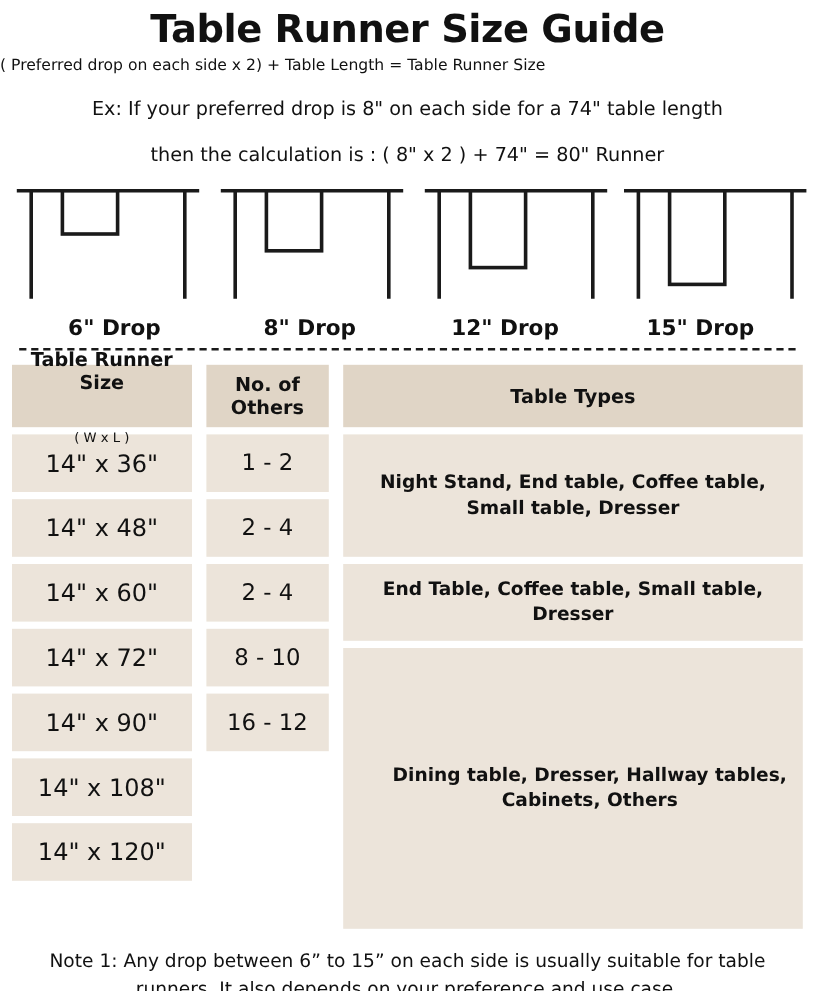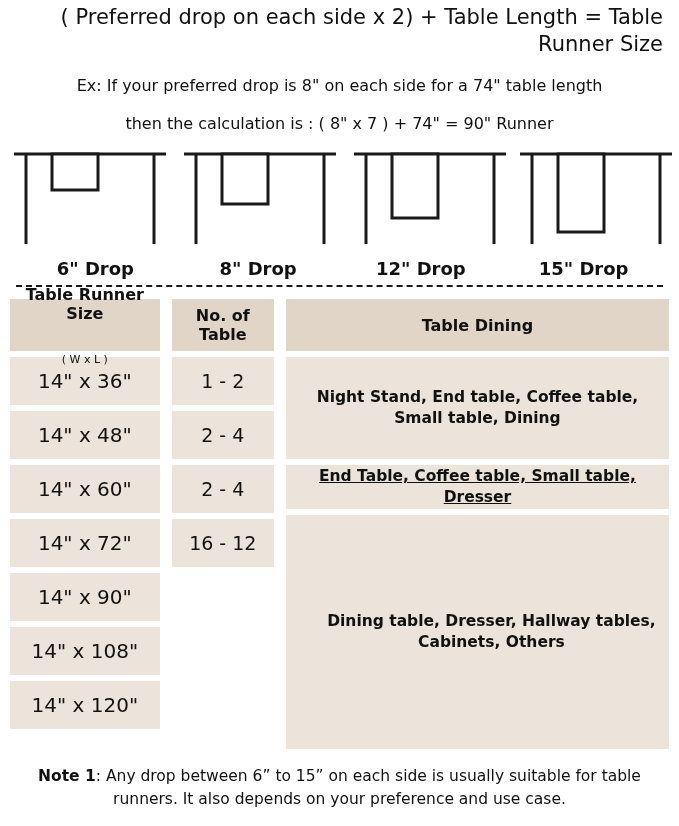--- a/index.html
+++ b/index.html
@@ -24,22 +24,22 @@
   
   .title {
     text-align: center;
     font-size: 32px;
     font-weight: bold;
     letter-spacing: -0.4px;
     margin: 6px 0 2px 0;
     line-height: 1.15;
   }
   .formula {
-    text-align: right;
-    font-size: 21px;
+    text-align: left;
+    font-size: 13px;
     margin: 4px 16px 2px 0;
     line-height: 1.3;
   }
   .example {
     text-align: center;
     font-size: 16px;
     line-height: 1.42;
     margin: 16px 14px 0 14px;
   }
 
@@ -105,41 +105,42 @@
     height: 48px;
     font-size: 19px;
     text-align: center;
   }
   .type-cell {
     font-size: 15.5px;
     font-weight: bold;
     line-height: 1.35;
   }
   .type-1 { height: 102px; }
-  .type-2 { height: 44px; text-decoration: underline; }
+  .type-2 { height: 64px; }
   .type-3 { height: 234px; padding-left: 36px; }
 
   
   .notes {
     margin: 10px 12px 0 12px;
     text-align: center;
     font-size: 15.5px;
     line-height: 1.5;
   }
   .notes .n { margin-bottom: 2px; }
-  .notes b { font-weight: bold; }
+  .notes b { font-weight: normal; }
 </style>
 </head>
 <body>
 
 <div class="page">
 
+  <div class="title">Table Runner Size Guide</div>
   <div class="formula">( Preferred drop on each side x 2) + Table Length = Table Runner Size</div>
   <div class="example">Ex: If your preferred drop is 8" on each side for a 74" table length</div>
-  <div class="example">then the calculation is : ( 8" x 7 ) + 74" = 90" Runner</div>
+  <div class="example">then the calculation is : ( 8" x 2 ) + 74" = 80" Runner</div>
 
   <div class="diagram-wrap">
     <svg width="667" height="108" viewBox="0 0 667 108">
       <g fill="none" stroke="#1a1a1a" stroke-width="3">
 
         <line x1="8" y1="10" x2="160" y2="10"></line>
         <line x1="20" y1="10" x2="20" y2="100"></line>
         <line x1="148" y1="10" x2="148" y2="100"></line>
         <rect x="46" y="10" width="46" height="36" fill="#ffffff"></rect>
 
@@ -179,33 +180,34 @@
       <div class="cell size-cell">14" x 48"</div>
       <div class="cell size-cell">14" x 60"</div>
       <div class="cell size-cell">14" x 72"</div>
       <div class="cell size-cell">14" x 90"</div>
       <div class="cell size-cell">14" x 108"</div>
       <div class="cell size-cell">14" x 120"</div>
     </div>
 
     <div class="col-seats">
       <div class="cell head-cell">
-        <span>No. of Table</span>
+        <span>No. of Others</span>
       </div>
       <div class="cell seat-cell">1 - 2</div>
       <div class="cell seat-cell">2 - 4</div>
       <div class="cell seat-cell">2 - 4</div>
+      <div class="cell seat-cell">8 - 10</div>
       <div class="cell seat-cell">16 - 12</div>
     </div>
 
     <div class="col-types">
       <div class="cell head-cell">
-        <span>Table Dining</span>
+        <span>Table Types</span>
       </div>
-      <div class="cell type-cell type-1">Night Stand, End table, Coffee table, Small table, Dining</div>
+      <div class="cell type-cell type-1">Night Stand, End table, Coffee table, Small table, Dresser</div>
       <div class="cell type-cell type-2">End Table, Coffee table, Small table, Dresser</div>
       <div class="cell type-cell type-3">Dining table, Dresser, Hallway tables, Cabinets, Others</div>
     </div>
 
   </div>
 
   <div class="notes">
     <div class="n"><b>Note 1</b><span>: Any drop between 6” to 15” on each side is usually suitable for table runners. It also depends on your preference and use case.</span></div>
 
   </div>

